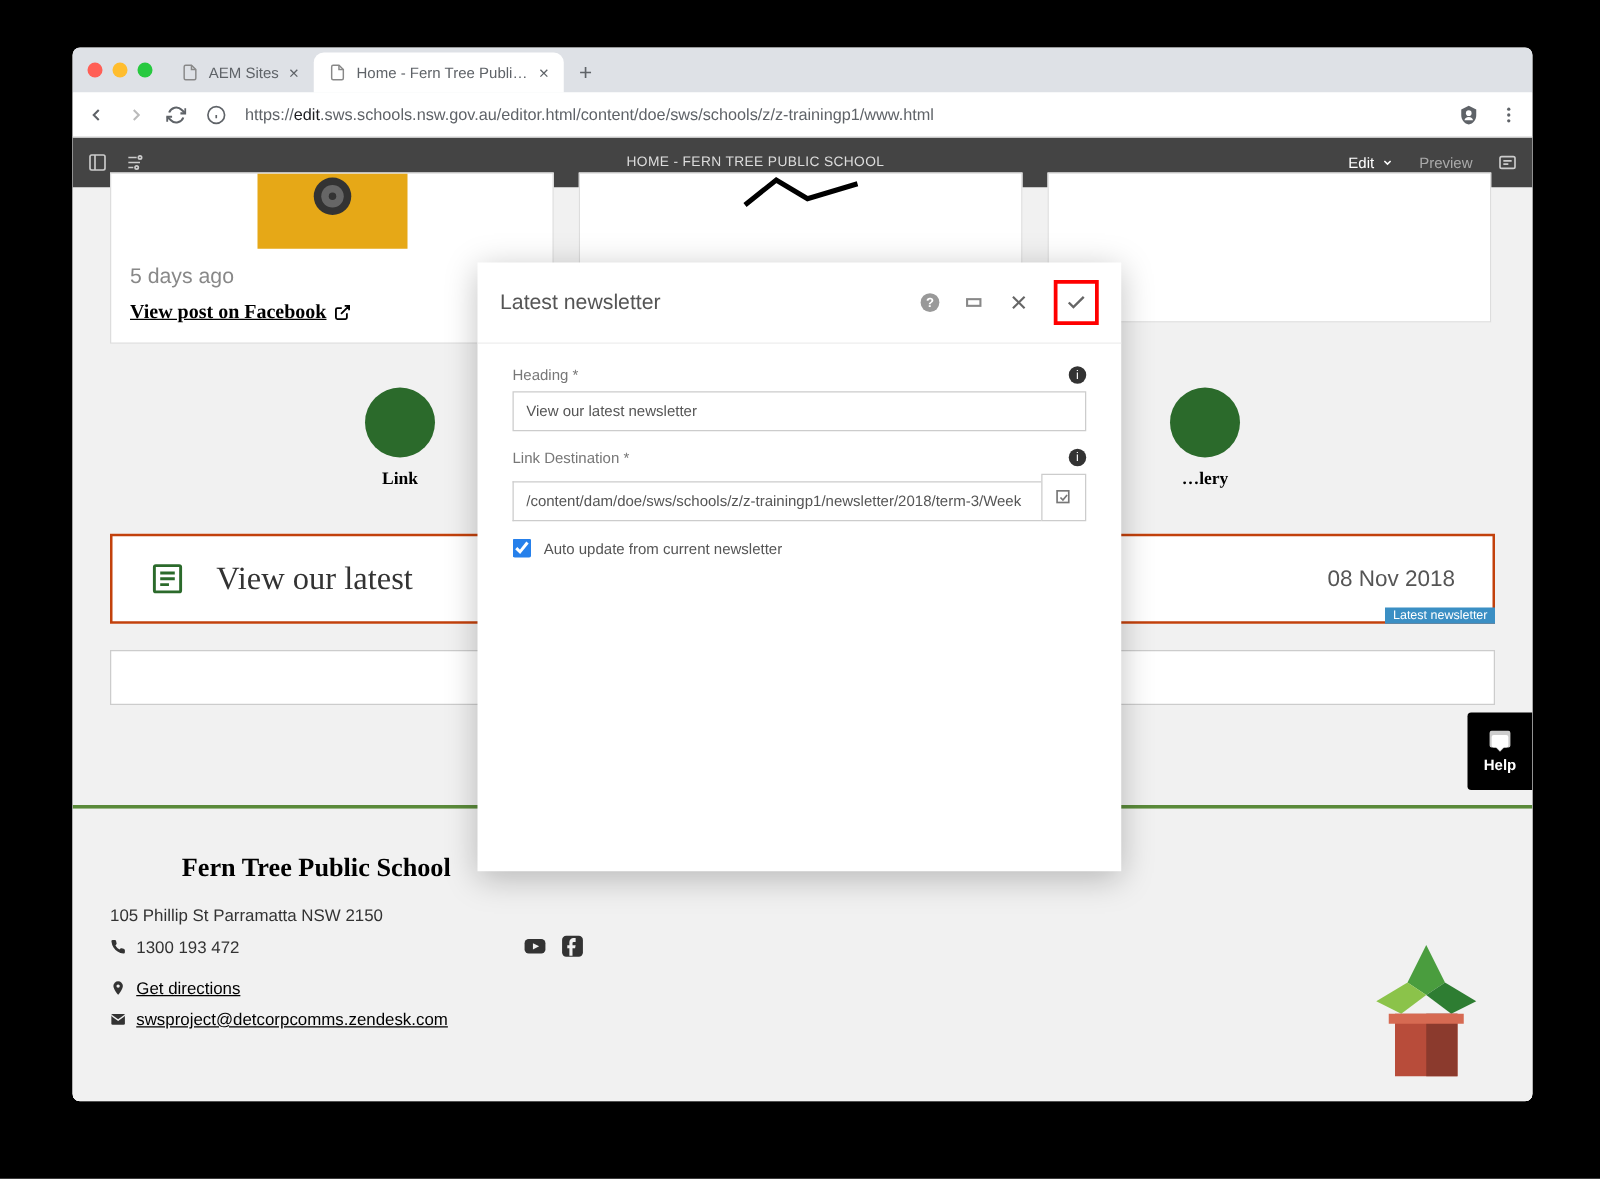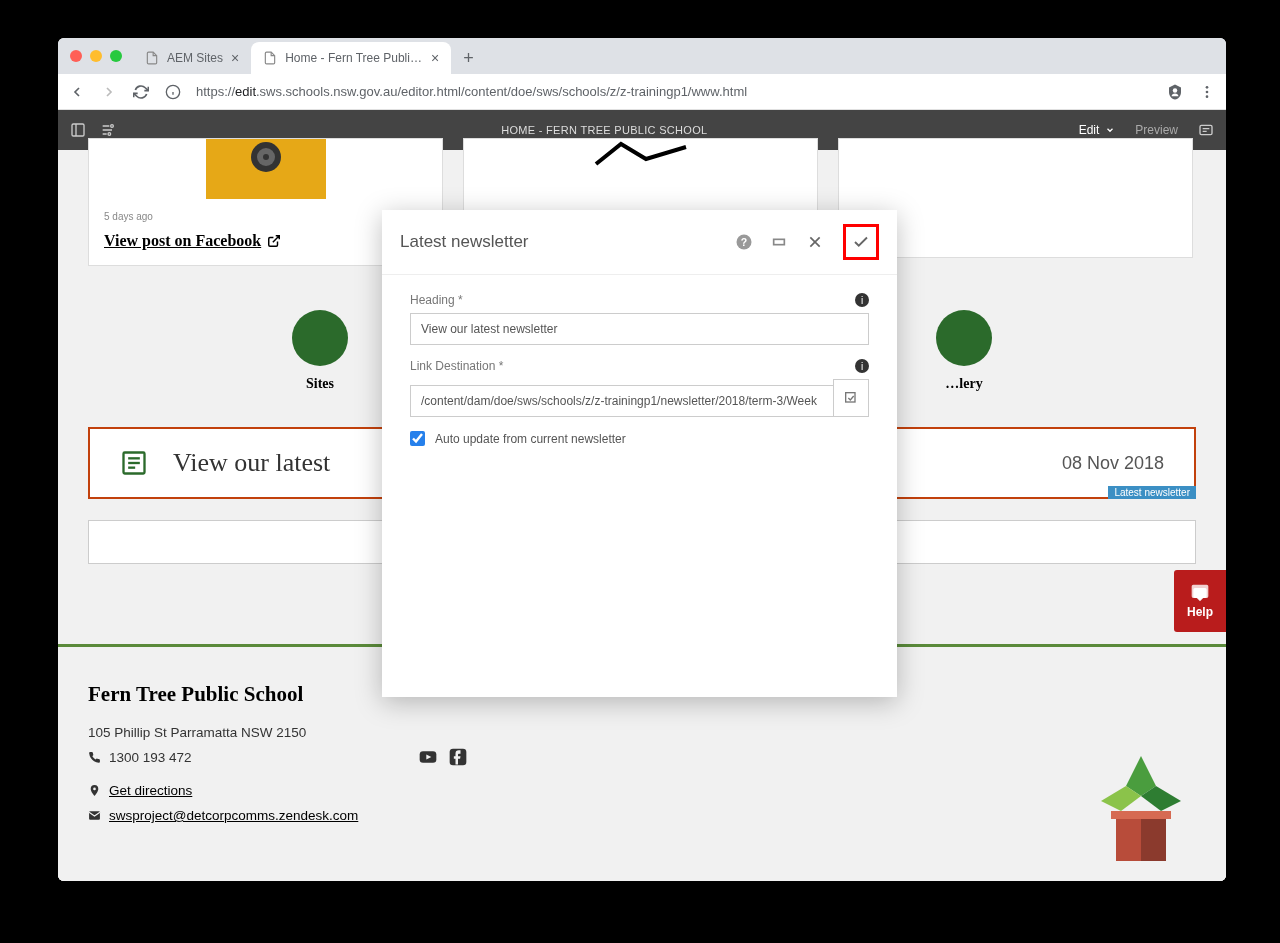--- a/index.html
+++ b/index.html
@@ -24,41 +24,41 @@
 .viewport { position: absolute; left: 0; top: 72px; right: 0; bottom: 0; background: #f1f1f1; overflow: hidden; }
 .aem-bar { height: 40px; background: #444; color: #ccc; display: flex; align-items: center; padding: 0 12px; font-size: 12px; }
 .aem-bar .ico-btn { color: #ccc; margin-right: 14px; }
 .aem-bar .title { flex: 1; text-align: center; letter-spacing: 0.3px; font-size: 11px; color: #ddd; }
 .aem-bar .right { display: flex; align-items: center; gap: 20px; }
 .content { position: relative; height: calc(100% - 40px); background: #f1f1f1; }
 .cards-row { position: absolute; left: 30px; top: -12px; display: flex; gap: 20px; }
 .card { width: 355px; border: 1px solid #ddd; background: #fff; padding: 0 15px 15px; }
 .card .imgbox { height: 60px; display: flex; justify-content: center; align-items: flex-start; overflow: hidden; }
 .card .imgbox.yel { background: #e6a817; width: 120px; margin: 0 auto; height: 60px; }
-.card .ago { color: #888; font-size: 10px; margin-top: 12px; }
+.card .ago { color: #888; font-size: 17px; margin-top: 12px; }
 .card .fb-link { font-family: Georgia, serif; font-weight: bold; text-decoration: underline; font-size: 16px; margin-top: 10px; display: inline-flex; align-items: center; gap: 6px; color: #000; }
 .circle-btns { position: absolute; top: 160px; left: 50%; transform: translateX(-50%); width: 700px; display: flex; justify-content: space-between; }
 .cbtn { display: flex; flex-direction: column; align-items: center; font-family: Georgia, serif; font-weight: bold; font-size: 14px; }
 .cbtn .circ { width: 56px; height: 56px; border-radius: 50%; background: #2b6a2b; margin-bottom: 10px; }
 .newsletter-bar { position: absolute; top: 277px; left: 30px; right: 30px; height: 72px; border: 2px solid #c2410c; background: #fff; display: flex; align-items: center; padding: 0 30px; }
 .newsletter-bar .nl-ico { width: 28px; height: 28px; margin-right: 25px; }
 .newsletter-bar .nl-title { font-family: Georgia, serif; font-size: 26px; flex: 1; color: #333; }
 .newsletter-bar .nl-date { font-size: 18px; color: #555; }
 .newsletter-bar .badge { position: absolute; bottom: -2px; right: -2px; background: #3b8fc4; color: #fff; font-size: 10px; padding: 1px 6px; }
 .empty-box { position: absolute; top: 370px; left: 30px; right: 30px; height: 44px; border: 1px solid #ccc; background: #fff; }
 .green-divider { position: absolute; top: 494px; left: 0; right: 0; height: 3px; background: #5a8a3a; }
-.footer { position: absolute; top: 497px; left: 0; right: 0; bottom: 0; background: #f1f1f1; padding: 35px 30px; display: flex; }
+.footer { position: absolute; top: 497px; left: 0; right: 0; bottom: 0; background: #f1f1f1; padding: 35px 30px; display: flex; text-align: center; }
 .footer .col1 { width: 330px; }
 .footer h2 { font-family: Georgia, serif; font-size: 21px; margin-bottom: 18px; }
 .footer h3 { font-family: Georgia, serif; font-size: 15px; margin-bottom: 10px; }
 .footer .line { font-size: 13.5px; color: #333; margin-bottom: 10px; display: flex; align-items: center; gap: 8px; }
 .footer .line a { color: #000; text-decoration: underline; }
 .footer .social { display: flex; gap: 10px; font-size: 20px; padding-top: 65px; }
 .plant { position: absolute; bottom: 15px; right: 35px; }
-.help-btn { position: absolute; right: 0; top: 420px; width: 52px; height: 62px; background: #b91c1c; color: #fff; display: flex; flex-direction: column; align-items: center; justify-content: center; font-size: 12px; font-weight: bold; gap: 2px; border-radius: 3px 0 0 3px; }
+.help-btn { position: absolute; right: 0; top: 420px; width: 52px; height: 62px; background: #000000; color: #fff; display: flex; flex-direction: column; align-items: center; justify-content: center; font-size: 12px; font-weight: bold; gap: 2px; border-radius: 3px 0 0 3px; }
 .dialog { position: absolute; left: 324px; top: 100px; width: 515px; height: 487px; background: #fff; box-shadow: 0 5px 25px rgba(0,0,0,0.25); z-index: 100; }
 .dialog-head { display: flex; align-items: center; padding: 14px 18px; border-bottom: 1px solid #eee; }
 .dialog-head .dtitle { font-size: 17px; color: #555; flex: 1; }
 .dialog-head .dico { width: 36px; text-align: center; color: #888; font-size: 16px; cursor: pointer; }
 .dialog-head .check-wrap { width: 36px; height: 36px; display: flex; align-items: center; justify-content: center; border: 3px solid #ff0000; }
 .dialog-body { padding: 18px 28px; }
 .fld { margin-bottom: 14px; }
 .fld .lbl { font-size: 12px; color: #777; display: flex; align-items: center; }
 .fld .lbl .info-i { margin-left: auto; width: 14px; height: 14px; background: #333; color: #fff; border-radius: 50%; font-size: 10px; display: flex; align-items: center; justify-content: center; }
 .fld input[type=text] { width: 100%; border: 1px solid #ccc; padding: 8px 10px; font-size: 12px; margin-top: 6px; color: #555; }
@@ -213,21 +213,21 @@
                 <path d="M18 13v6a2 2 0 0 1-2 2H5a2 2 0 0 1-2-2V8a2 2 0 0 1 2-2h6M15 3h6v6M10 14L21 3"></path>
               </svg>
             </a>
         </div>
         <div class="card" style="height:120px;"></div>
       </div>
 
       <div class="circle-btns">
         <div class="cbtn">
             <div class="circ"></div>
-            <span>Sites</span>
+            <span>Link</span>
           </div>
         <div class="cbtn" style="visibility:hidden;">
             <div class="circ"></div>
           </div>
         <div class="cbtn">
             <div class="circ"></div>
             <span>…lery</span>
           </div>
       </div>
 

